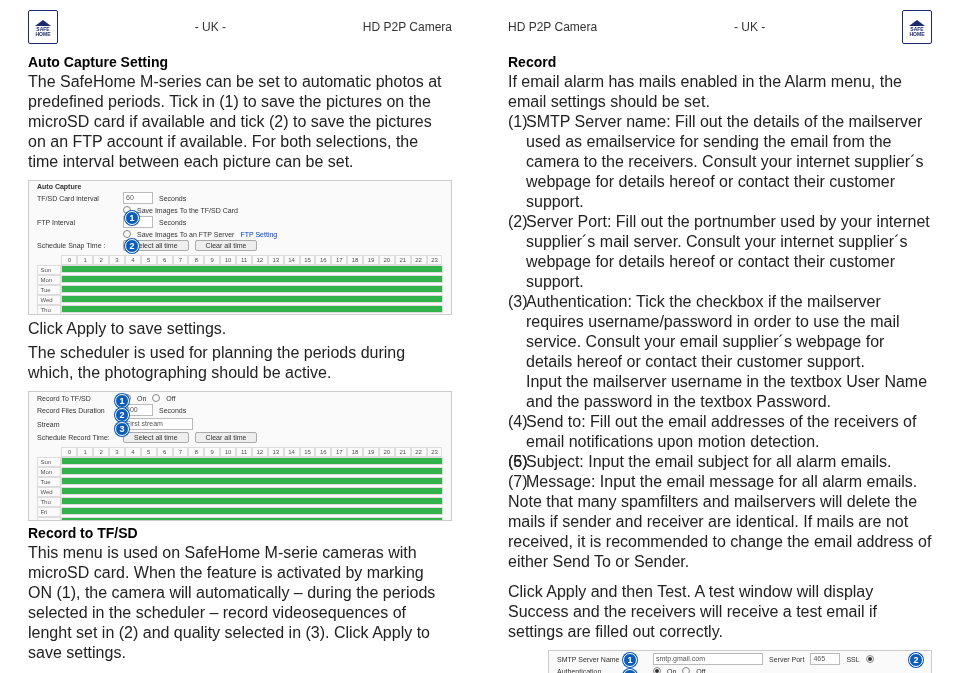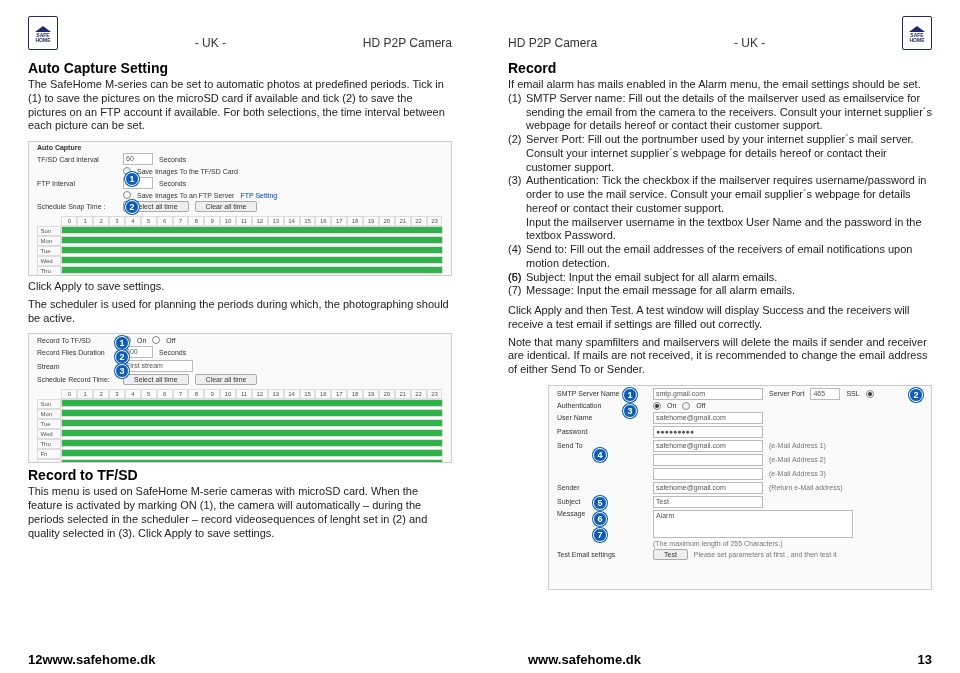--- a/index.html
+++ b/index.html
@@ -1,25 +1,25 @@
 <!DOCTYPE html>
 <html><head>
 <meta charset="utf-8">
 <style>
   * { box-sizing: border-box; margin: 0; padding: 0; }
   body { font-family: Arial, Helvetica, sans-serif; font-size: 10px; background: #fff; width: 960px; height: 673px; overflow: hidden; }
   .spread { display: flex; width: 960px; height: 673px; }
   .page { width: 480px; height: 673px; padding: 10px 28px 6px 28px; position: relative; display: flex; flex-direction: column; }
-  .hdr { display: flex; align-items: flex-end; justify-content: space-between; height: 40px; margin-bottom: 10px; }
+  .hdr { display: flex; align-items: center; justify-content: space-between; height: 40px; margin-bottom: 10px; }
   .logo { width: 30px; height: 34px; border: 1px solid #1b2a6b; border-radius: 2px; display: flex; flex-direction: column; align-items: center; justify-content: center; color: #1b2a6b; font-size: 5px; font-weight: bold; line-height: 1; padding-top: 2px; }
   .logo .roof { width: 0; height: 0; border-left: 8px solid transparent; border-right: 8px solid transparent; border-bottom: 6px solid #1b2a6b; margin-bottom: 1px; }
   .hdr-txt { font-size: 12px; color: #333; }
   .col { flex: 1; display: flex; flex-direction: column; }
   h2 { font-size: 14px; font-weight: bold; color: #000; margin-bottom: 2px; }
-  p, li { font-size: 11px; line-height: 1.25; color: #222; }
+  p, li { font-size: 16px; line-height: 1.25; color: #222; }
   .para { margin-bottom: 4px; }
   .list { list-style: none; padding: 0; }
   .list li { padding-left: 18px; position: relative; }
   .list .num { position: absolute; left: 0; top: 0; }
   .imgph { border: 1px solid #ccc; background: #fafafa; position: relative; margin: 4px 0; overflow: hidden; }
   .ftr { display: flex; justify-content: space-between; align-items: flex-end; font-size: 13px; font-weight: bold; color: #000; padding-top: 6px; }
   .ftr .url { flex: 1; text-align: left; }
   .badge { position: absolute; width: 14px; height: 14px; border-radius: 50%; background: #0d5db8; color: #fff; font-size: 9px; font-weight: bold; display: flex; align-items: center; justify-content: center; border: 1px solid #fff; box-shadow: 0 0 0 1px #0d5db8; }
   
   .schtbl { width: 96%; margin: 4px auto 2px auto; }
@@ -265,22 +265,22 @@
       <ul class="list">
         <li><span class="num">(1)</span><span>SMTP Server name: Fill out the details of the mailserver used as emailservice for sending the email from the camera to the receivers. Consult your internet supplier´s webpage for details hereof or contact their customer support.</span></li>
         <li><span class="num">(2)</span><span>Server Port: Fill out the portnumber used by your internet supplier´s mail server. Consult your internet supplier´s webpage for details hereof or contact their customer support.</span></li>
         <li><span class="num">(3)</span><span>Authentication: Tick the checkbox if the mailserver requires username/password in order to use the mail service. Consult your email supplier´s webpage for details hereof or contact their customer support.</span></li>
         <li><span>Input the mailserver username in the textbox User Name and the password in the textbox Password.</span></li>
         <li><span class="num">(4)</span><span>Send to: Fill out the email addresses of the receivers of email notifications upon motion detection.</span></li>
         <li><span class="num">(5)</span></li>
         <li><span class="num">(6)</span><span>Subject: Input the email subject for all alarm emails.</span></li>
         <li><span class="num">(7)</span><span>Message: Input the email message for all alarm emails.</span></li>
       </ul>
+      <p class="para">Note that many spamfilters and mailservers will delete the mails if sender and receiver are identical. If mails are not received, it is recommended to change the email address of either Send To or Sender.</p>
       <p class="para" style="margin-top:6px;">Click Apply and then Test. A test window will display Success and the receivers will receive a test email if settings are filled out correctly.</p>
-      <p class="para">Note that many spamfilters and mailservers will delete the mails if sender and receiver are identical. If mails are not received, it is recommended to change the email address of either Send To or Sender.</p>
 
       <div class="imgph emform" style="height:205px;margin-left:40px;">
         <div class="fldrow">
           <span class="lbl">SMTP Server Name</span>
           <span class="fld md">smtp.gmail.com</span>
           <span>Server Port</span>
           <span class="fld sm">465</span>
           <span>SSL</span>
           <span class="radio on"></span>
         </div>

